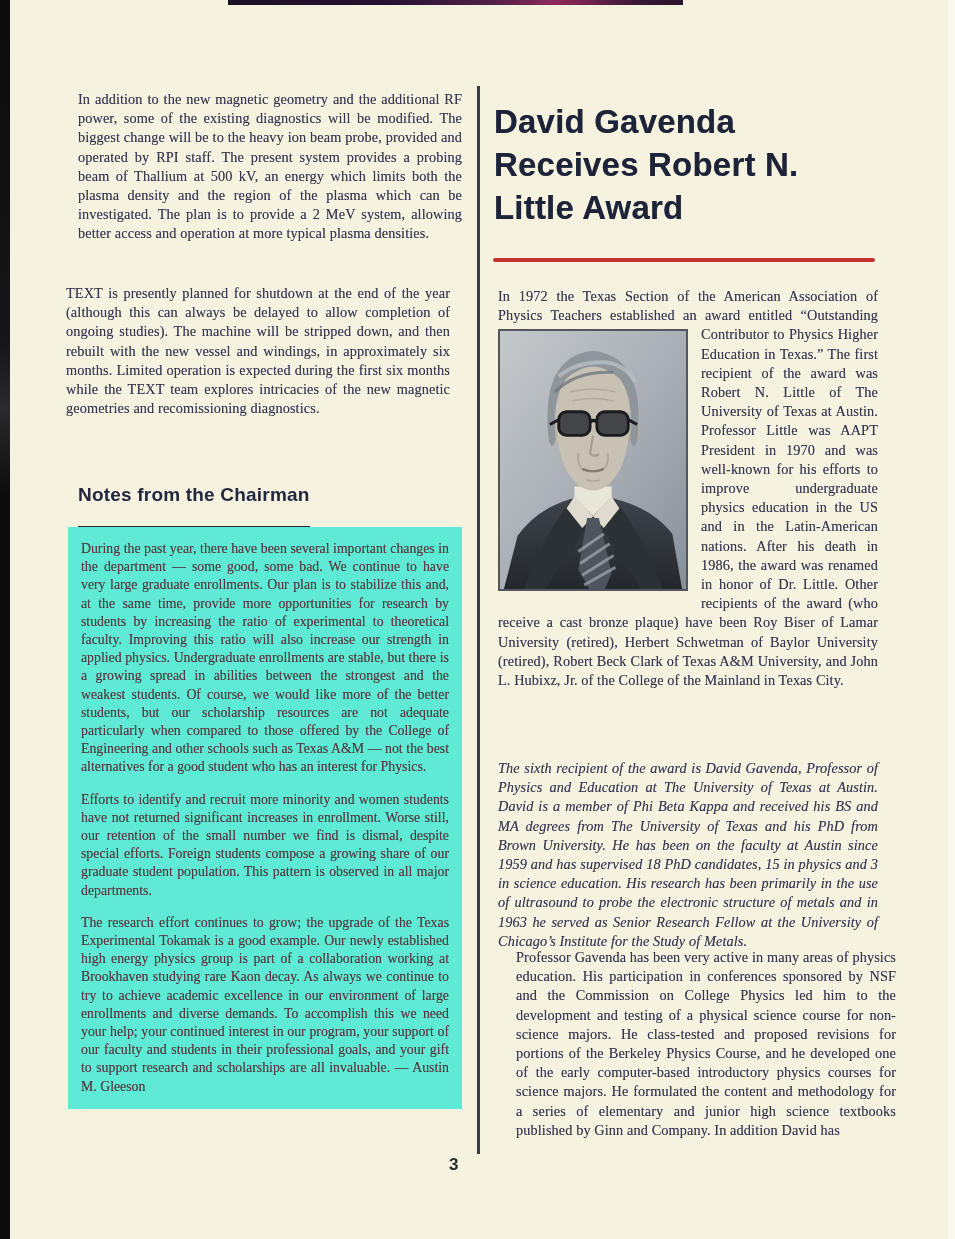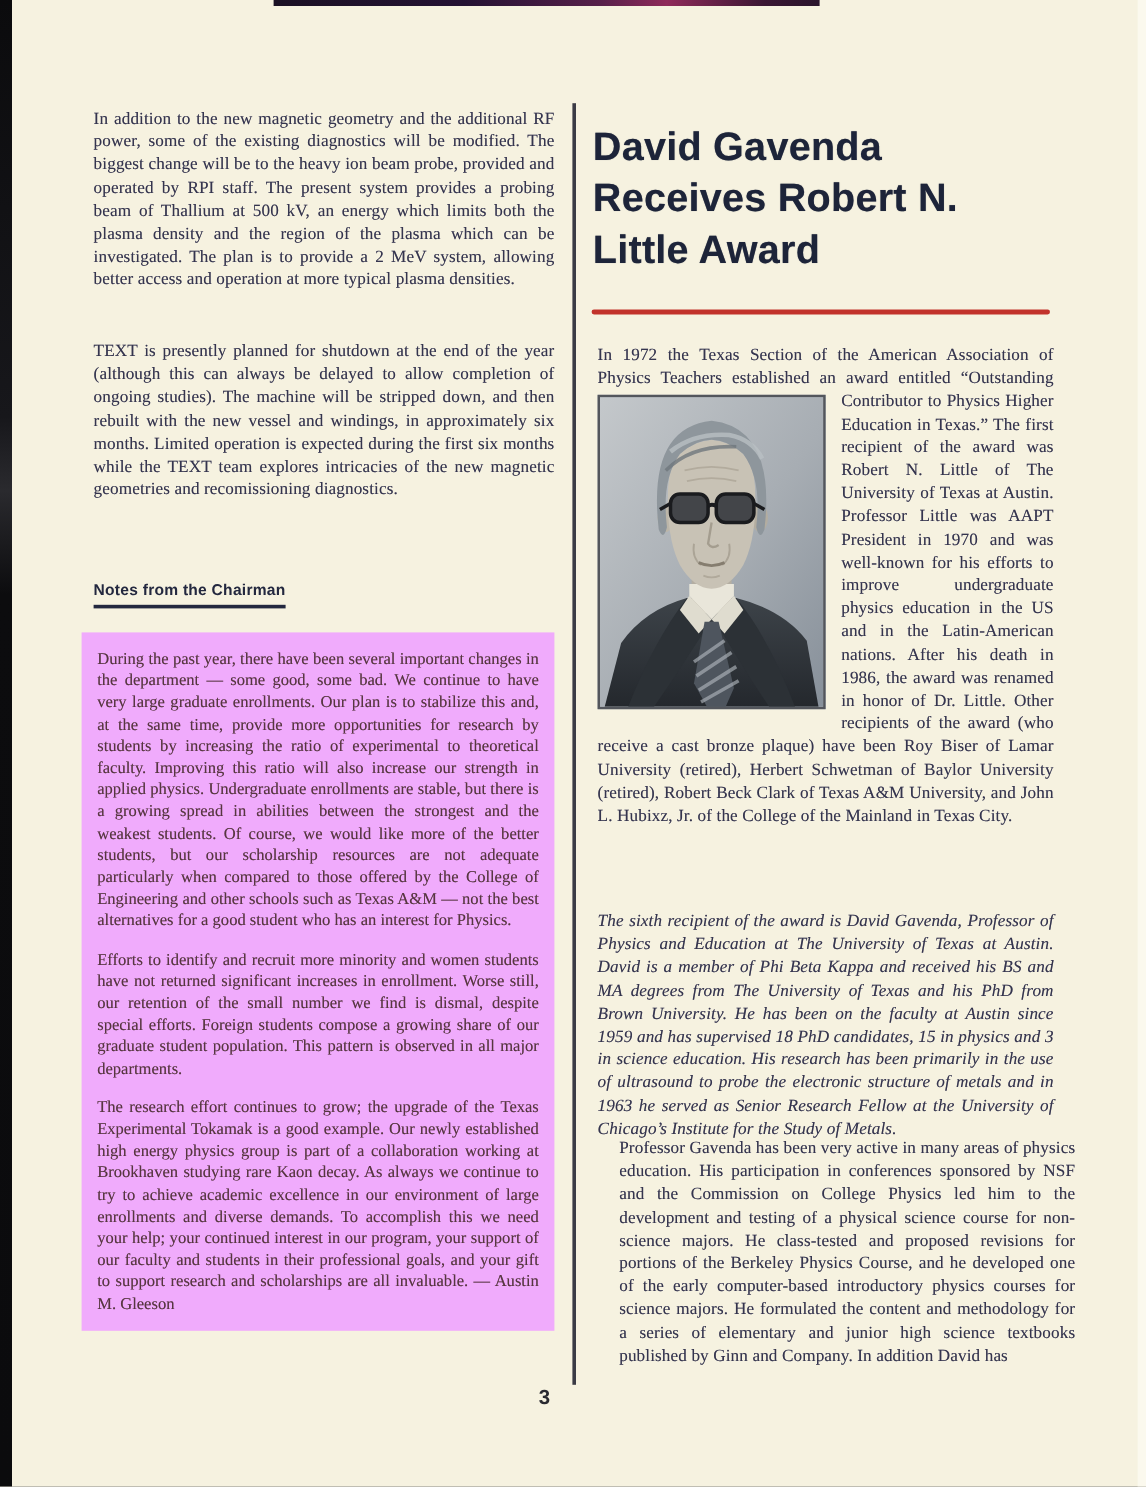--- a/index.html
+++ b/index.html
@@ -9,26 +9,26 @@
   .band{position:absolute;left:0;top:0;width:10px;height:1239px;
         background:linear-gradient(180deg,#0b0b0d 0%,#17171b 28%,#2a2a2e 33%,#0c0c0e 40%,#0b0b0d 100%);}
   .topbar{position:absolute;left:228px;top:0;width:455px;height:5px;
         background:linear-gradient(90deg,#1b1124 0%,#241233 35%,#57204a 60%,#8f2a5a 72%,#3a1733 90%,#2a152c 100%);}
   .right-strip{position:absolute;right:0;top:0;width:7px;height:100%;background:#fbf9ee;}
   .divider{position:absolute;left:477px;top:86px;width:3px;height:1068px;background:#3b3b45;}
 
   .body-text{font-size:14.3px;line-height:19.2px;text-align:justify;color:#35354e;
         letter-spacing:0.1px;text-shadow:0 0 0.5px rgba(46,46,86,0.45);}
   .p1{left:78px;top:90px;width:384px;}
-  .p2{left:78px;top:284px;width:384px;}
+  .p2{left:66px;top:284px;width:384px;}
 
-  .chairman{left:78px;top:484px;font-family:"Liberation Sans",sans-serif;font-size:13px;
-        font-weight:bold;color:#23283f;border-bottom:3px solid #23283f;padding-bottom:5px;
+  .chairman{left:78px;top:484px;font-family:"Liberation Sans",sans-serif;font-size:19px;
+        font-weight:bold;color:#23283f;border-bottom:3px solid #23283f;padding-bottom:20px;
         letter-spacing:0.2px;display:inline-block;}
-  .pinkbox{left:68px;top:527px;width:394px;background:#f0abfc;padding:13px 13px 13px;box-sizing:border-box;}
+  .pinkbox{left:68px;top:527px;width:394px;background:#5eead4;padding:13px 13px 13px;box-sizing:border-box;}
   .pinkbox p{margin:0 0 14px;font-size:13.8px;line-height:18.2px;text-align:justify;
         color:#573640;text-shadow:0 0 0.5px rgba(87,54,64,0.5);}
   .pinkbox p:last-child{margin-bottom:0;}
 
   .headline{left:494px;top:100px;width:360px;font-family:"Liberation Sans",sans-serif;
         font-size:33px;line-height:43px;font-weight:bold;color:#1d2439;letter-spacing:0.2px;
         text-shadow:0 0 0.6px rgba(29,36,57,0.6);}
   .rule{left:493px;top:258px;width:382px;height:4px;background:#c2332b;border-radius:2px;}
 
   .intro{left:498px;top:287px;width:380px;}

